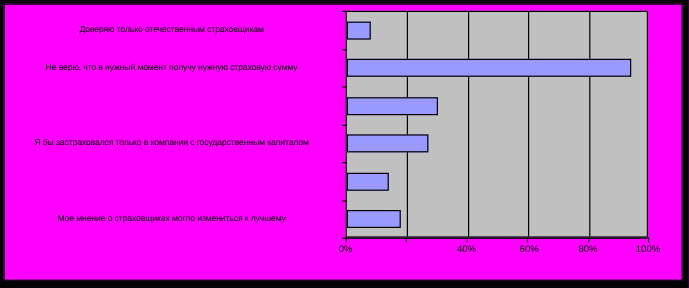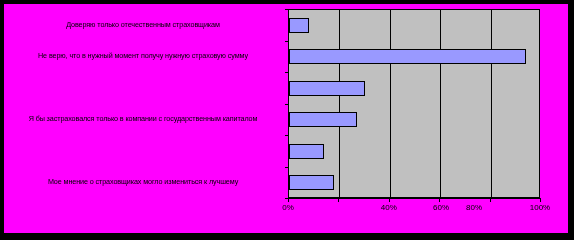--- a/index.html
+++ b/index.html
@@ -136,16 +136,16 @@
     <div class="ylefttick" style="top: 194px;"></div>
     <div class="tick" style="left: 284px;"></div>
     <div class="tick-label" style="left: 284px;">0%</div>
     <div class="tick" style="left: 334.4px;"></div>
     <div class="tick-label" style="left: 337px; margin-top: 36px;">20%</div>
     <div class="tick" style="left: 384.8px;"></div>
     <div class="tick-label" style="left: 384.8px;">40%</div>
     <div class="tick" style="left: 435.2px;"></div>
     <div class="tick-label" style="left: 437px;">60%</div>
     <div class="tick" style="left: 485.6px;"></div>
-    <div class="tick-label" style="left: 458px; text-align: right;">80%</div>
+    <div class="tick-label" style="left: 486px;">80%</div>
     <div class="tick" style="left: 536px;"></div>
     <div class="tick-label" style="left: 536px;">100%</div>
   </div>
 
 </body></html>

